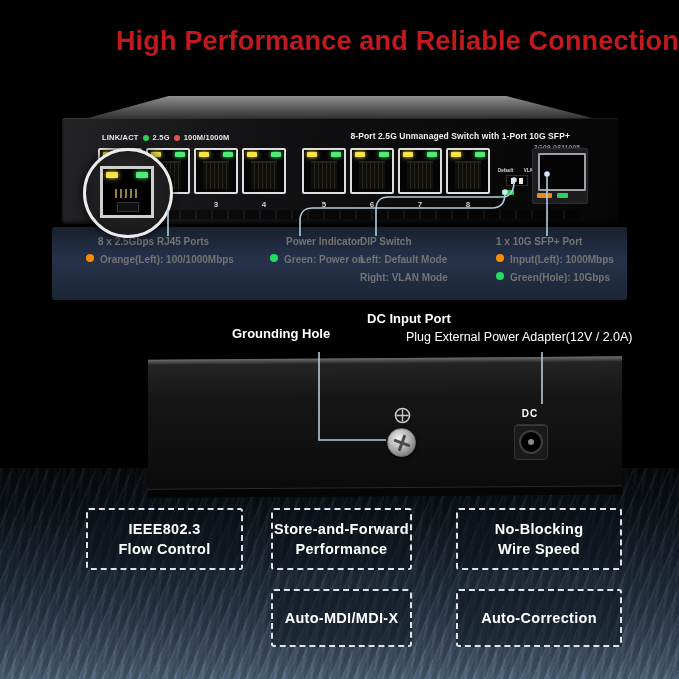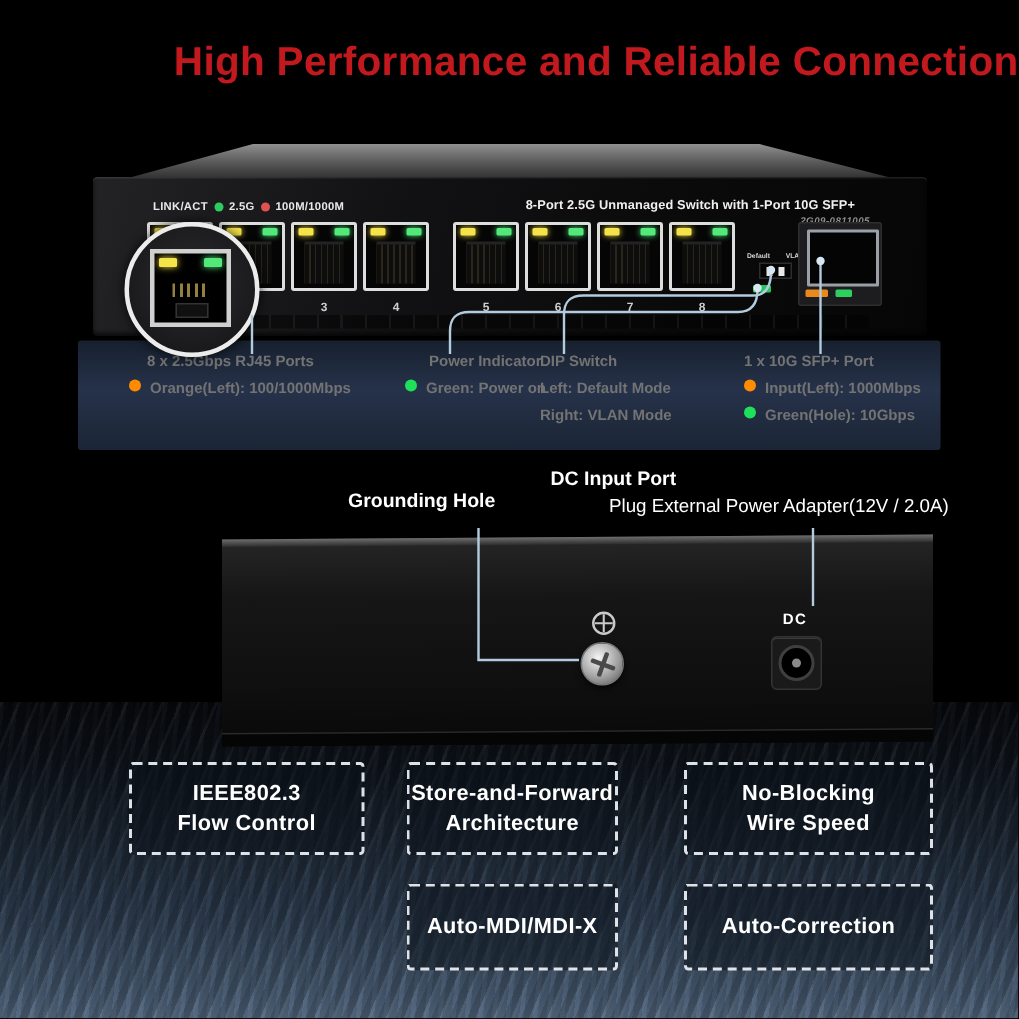--- a/index.html
+++ b/index.html
@@ -256,21 +256,21 @@
   </div>
 
   <div class="ground-texture"></div>
 
   <div class="badge" style="left:86px;top:508px;width:157px;height:62px">
     <span>IEEE802.3</span>
     <span>Flow Control</span>
   </div>
   <div class="badge" style="left:271px;top:508px;width:141px;height:62px">
     <span>Store-and-Forward</span>
-    <span>Architecture</span>
+    <span>Performance</span>
   </div>
   <div class="badge" style="left:456px;top:508px;width:166px;height:62px">
     <span>No-Blocking</span>
     <span>Wire Speed</span>
   </div>
   <div class="badge" style="left:271px;top:589px;width:141px;height:58px">
     <span>Auto-MDI/MDI-X</span>
   </div>
   <div class="badge" style="left:456px;top:589px;width:166px;height:58px">
     <span>Auto-Correction</span>

